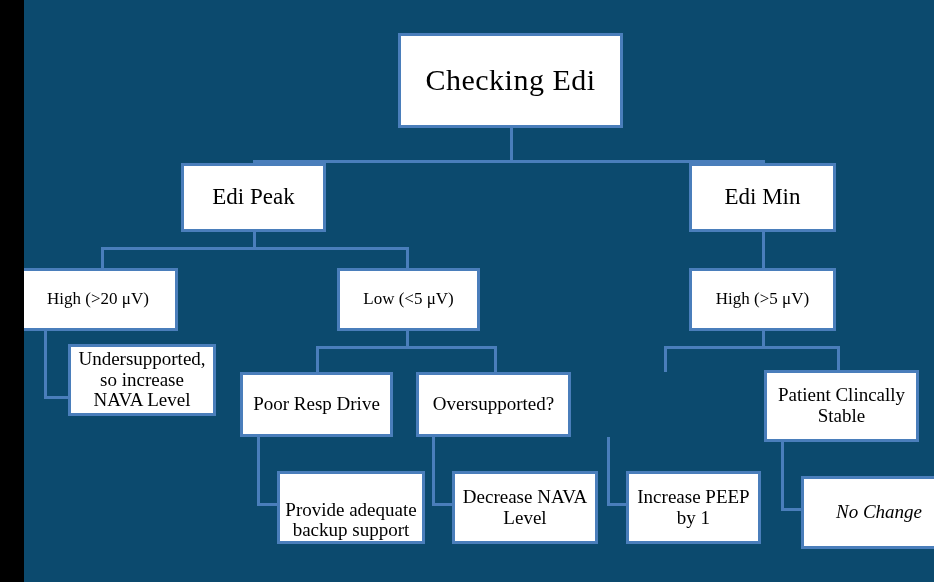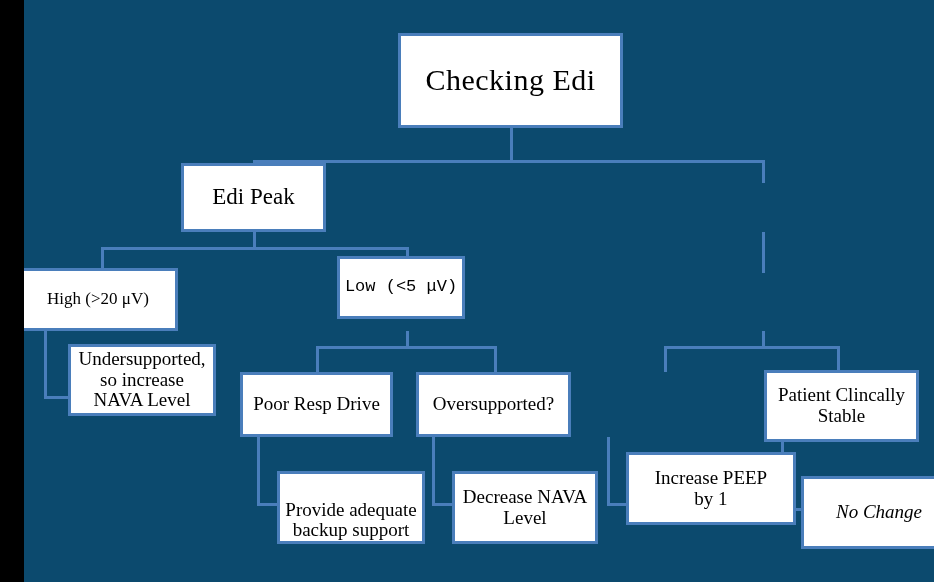--- a/index.html
+++ b/index.html
@@ -92,29 +92,35 @@
   <div class="conn h" style="left:757px; top:508px; width:25px;"></div>
 
   <div class="node n-root" style="left:374px; top:33px; width:225px; height:95px;">
     <span class="label">Checking Edi</span>
   </div>
 
   <div class="node n-l2" style="left:157px; top:163px; width:145px; height:69px;">
     <span class="label">Edi Peak</span>
   </div>
 
+  <div class="node n-l2" style="left:665px; top:163px; width:147px; height:69px;">
+    <span class="label">Edi Min</span>
+  </div>
 
   <div class="node n-l3" style="left:-6px; top:268px; width:160px; height:63px;">
     <span class="label">High (&gt;20 μV)</span>
   </div>
 
-  <div class="node n-l3" style="left:313px; top:256px; width:128px; height:63px;font-family:Liberation Mono, monospace;">
+  <div class="node n-l3" style="left:313px; top:268px; width:143px; height:63px;">
     <span class="label">Low (&lt;5 μV)</span>
   </div>
 
+  <div class="node n-l3" style="left:665px; top:268px; width:147px; height:63px;">
+    <span class="label">High (&gt;5 μV)</span>
+  </div>
 
   <div class="node n-l4" style="left:44px; top:344px; width:148px; height:72px;">
     <span class="label">Undersupported,
 so increase
 NAVA Level</span>
   </div>
 
   <div class="node n-l4" style="left:392px; top:372px; width:155px; height:65px;">
     <span class="label">Oversupported?</span>
   </div>
@@ -132,21 +138,21 @@
   <div class="node n-l5" style="left:253px; top:471px; width:148px; height:73px;align-items:flex-end;">
     <span class="label">Provide adequate
 backup support</span>
   </div>
 
   <div class="node n-l5" style="left:428px; top:471px; width:146px; height:73px;">
     <span class="label">Decrease NAVA
 Level</span>
   </div>
 
-  <div class="node n-l5" style="left:602px; top:452px; width:170px; height:73px;">
+  <div class="node n-l5" style="left:602px; top:471px; width:135px; height:73px;">
     <span class="label">Increase  PEEP
 by 1</span>
   </div>
 
   <div class="node n-l5" style="left:777px; top:476px; width:156px; height:73px;font-style:italic;">
     <span class="label">No Change</span>
   </div>
 
 </div>
 

